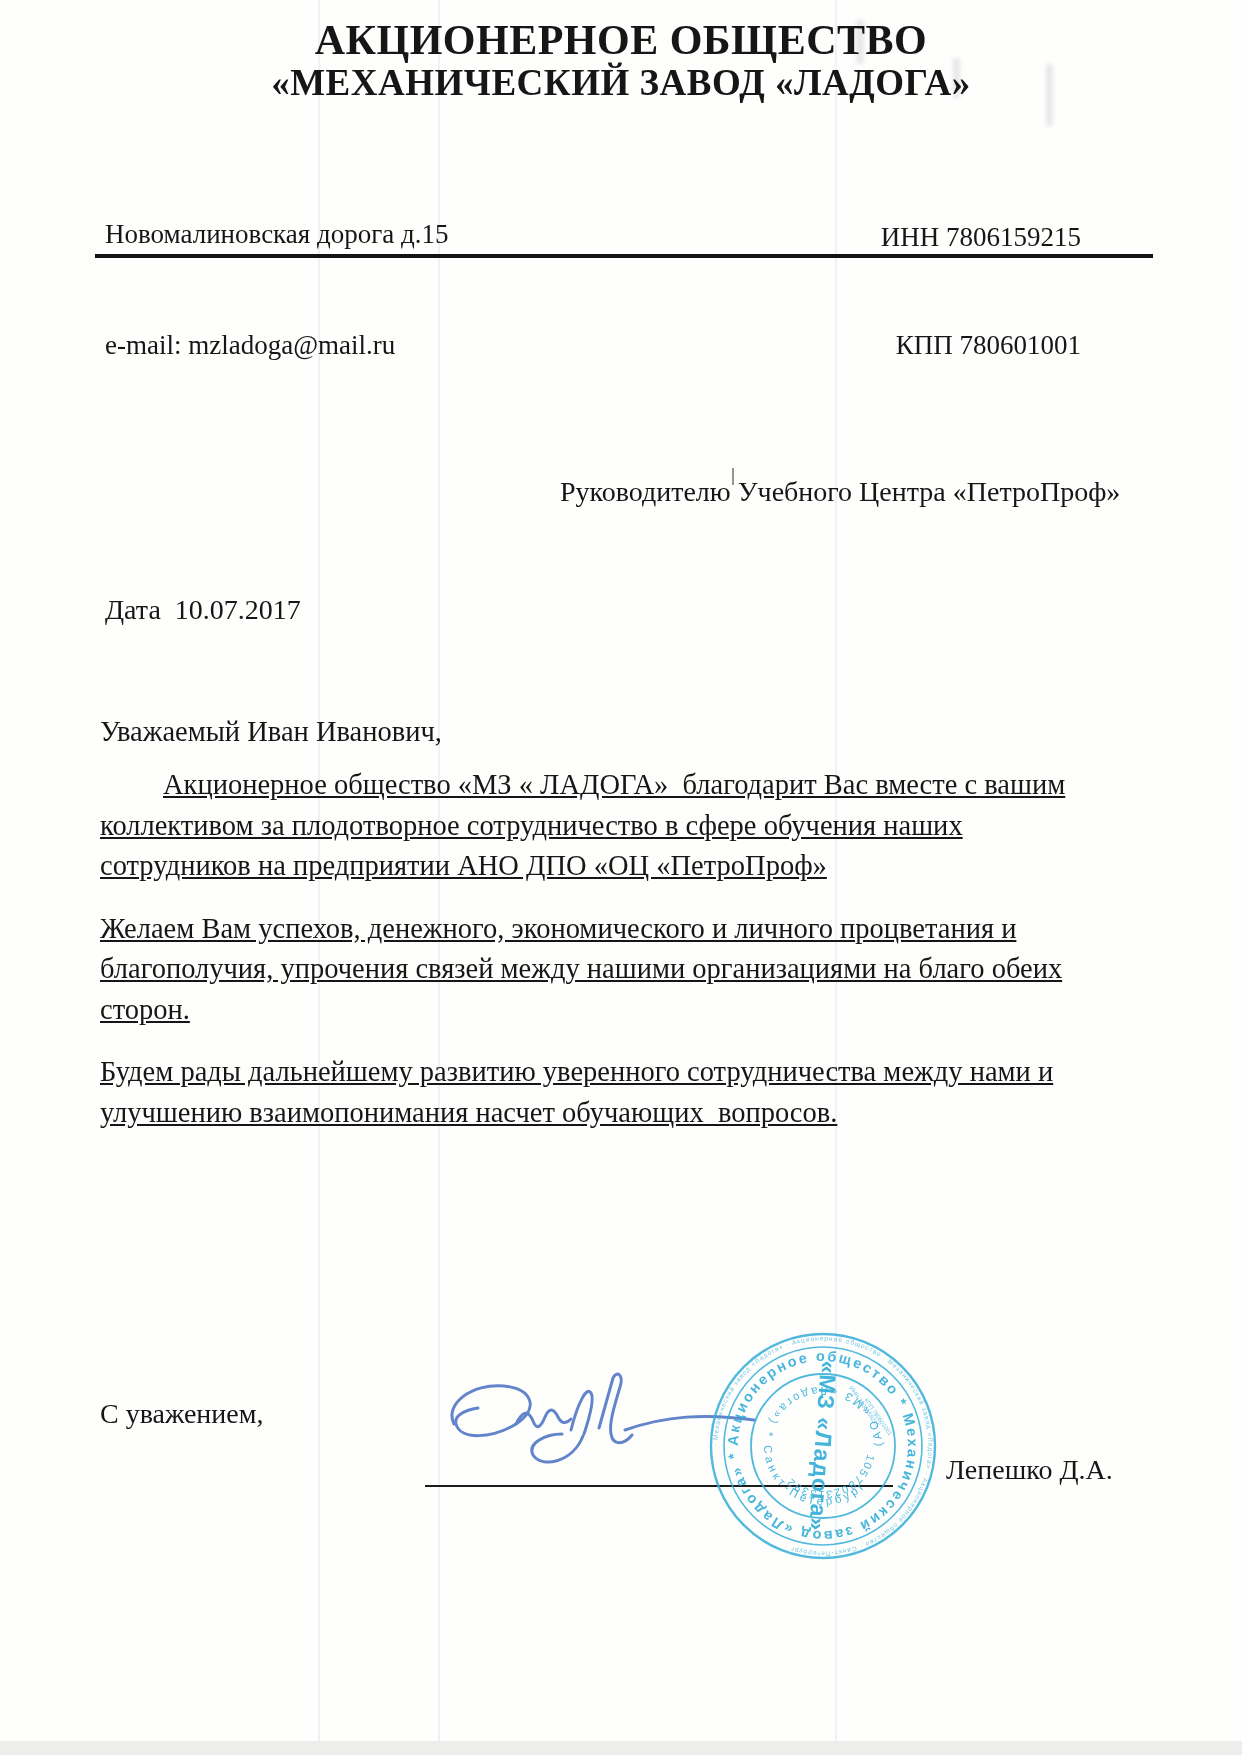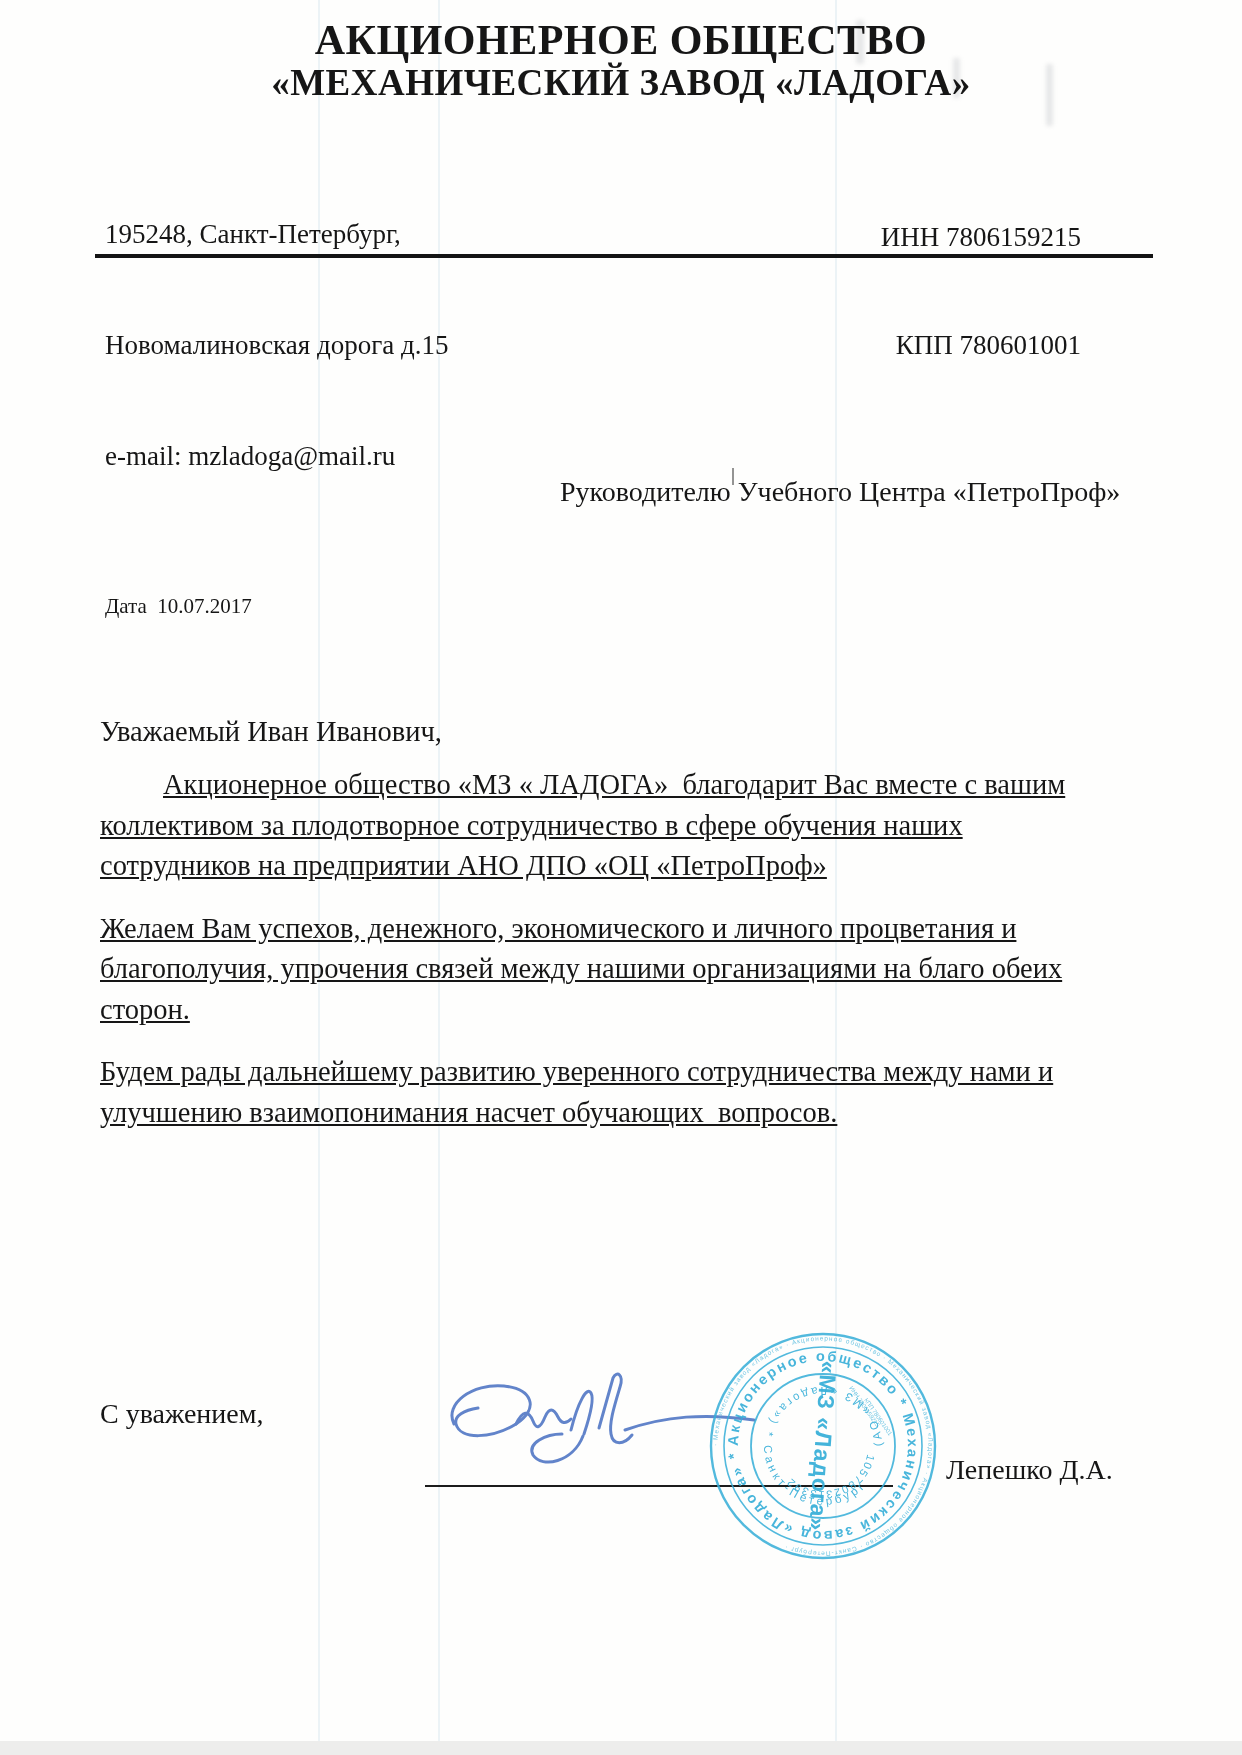--- a/index.html
+++ b/index.html
@@ -23,21 +23,21 @@
   .org1{top:16px;font-size:42px;}
   .org2{top:61px;font-size:37px;}
   .org3{top:106px;font-size:33px;}
   .addr-block{position:absolute;left:105px;top:142px;font-size:27px;line-height:37px;white-space:pre;}
   .req-block{position:absolute;right:161px;top:147px;font-size:27px;line-height:36px;text-align:right;white-space:pre;}
   .rule{position:absolute;left:95px;top:254px;width:1058px;height:4px;background:#141414;}
   .rule::after{content:"";display:block;margin-top:2px;height:1px;background:rgba(20,20,20,.35);}
 
   
   .addressee{position:absolute;left:560px;top:476px;font-size:28px;white-space:pre;}
-  .date-line{position:absolute;left:105px;top:594px;font-size:21px;white-space:pre;}
+  .date-line{position:absolute;left:105px;top:594px;font-size:28px;white-space:pre;}
   .salutation{position:absolute;left:100px;top:716px;font-size:28.5px;white-space:pre;}
   .body-text{position:absolute;left:100px;top:765px;width:1060px;font-size:28.5px;line-height:40.5px;text-decoration:underline;}
   .body-text p{margin:0 0 22px 0;white-space:pre-wrap;}
   .body-text p.indent-first{text-indent:63px;}
   .closing{position:absolute;left:100px;top:1398px;font-size:28px;white-space:pre;}
   .sig-title{position:absolute;left:103px;top:1456px;font-size:28px;white-space:pre;}
   .sig-underline{position:absolute;left:425px;top:1485px;width:468px;height:2px;background:#1c1c1c;}
   .signatory{position:absolute;left:898px;top:1454px;font-size:28px;white-space:pre;margin-left:48px;}
 
   
@@ -56,21 +56,20 @@
   <div class="smudge" style="left:856px;top:20px;width:8px;height:44px"></div>
   <div class="smudge" style="left:953px;top:58px;width:7px;height:40px"></div>
   <div class="smudge" style="left:1046px;top:64px;width:7px;height:62px"></div>
   <div class="tick" style="left:732px;top:468px"></div>
   <div class="bottom-strip"></div>
 
   <div class="org-line org1">АКЦИОНЕРНОЕ ОБЩЕСТВО</div>
   <div class="org-line org2">«МЕХАНИЧЕСКИЙ ЗАВОД «ЛАДОГА»</div>
 
   <div class="addr-block">
-    <div>195248, Санкт-Петербург,</div>
     <div>Новомалиновская дорога д.15</div>
     <div>e-mail: mzladoga@mail.ru</div>
   </div>
 
   <div class="req-block">
     <div>ИНН 7806159215</div>
     <div>КПП 780601001</div>
   </div>
 
   <div class="rule"></div>

